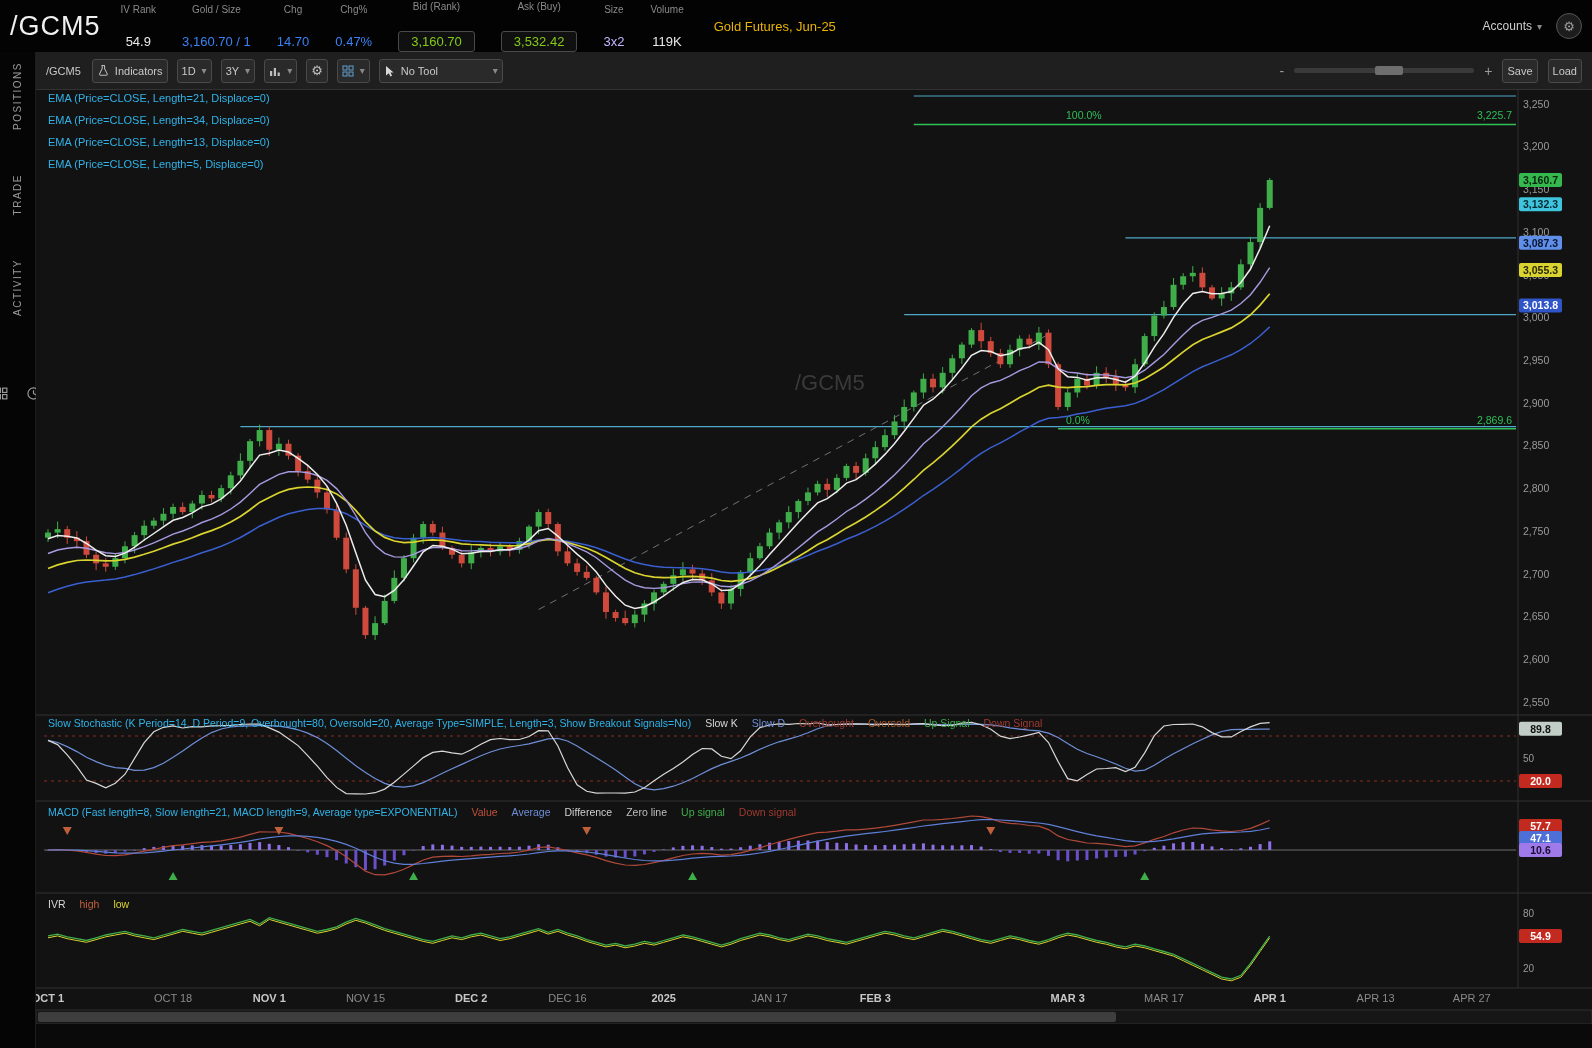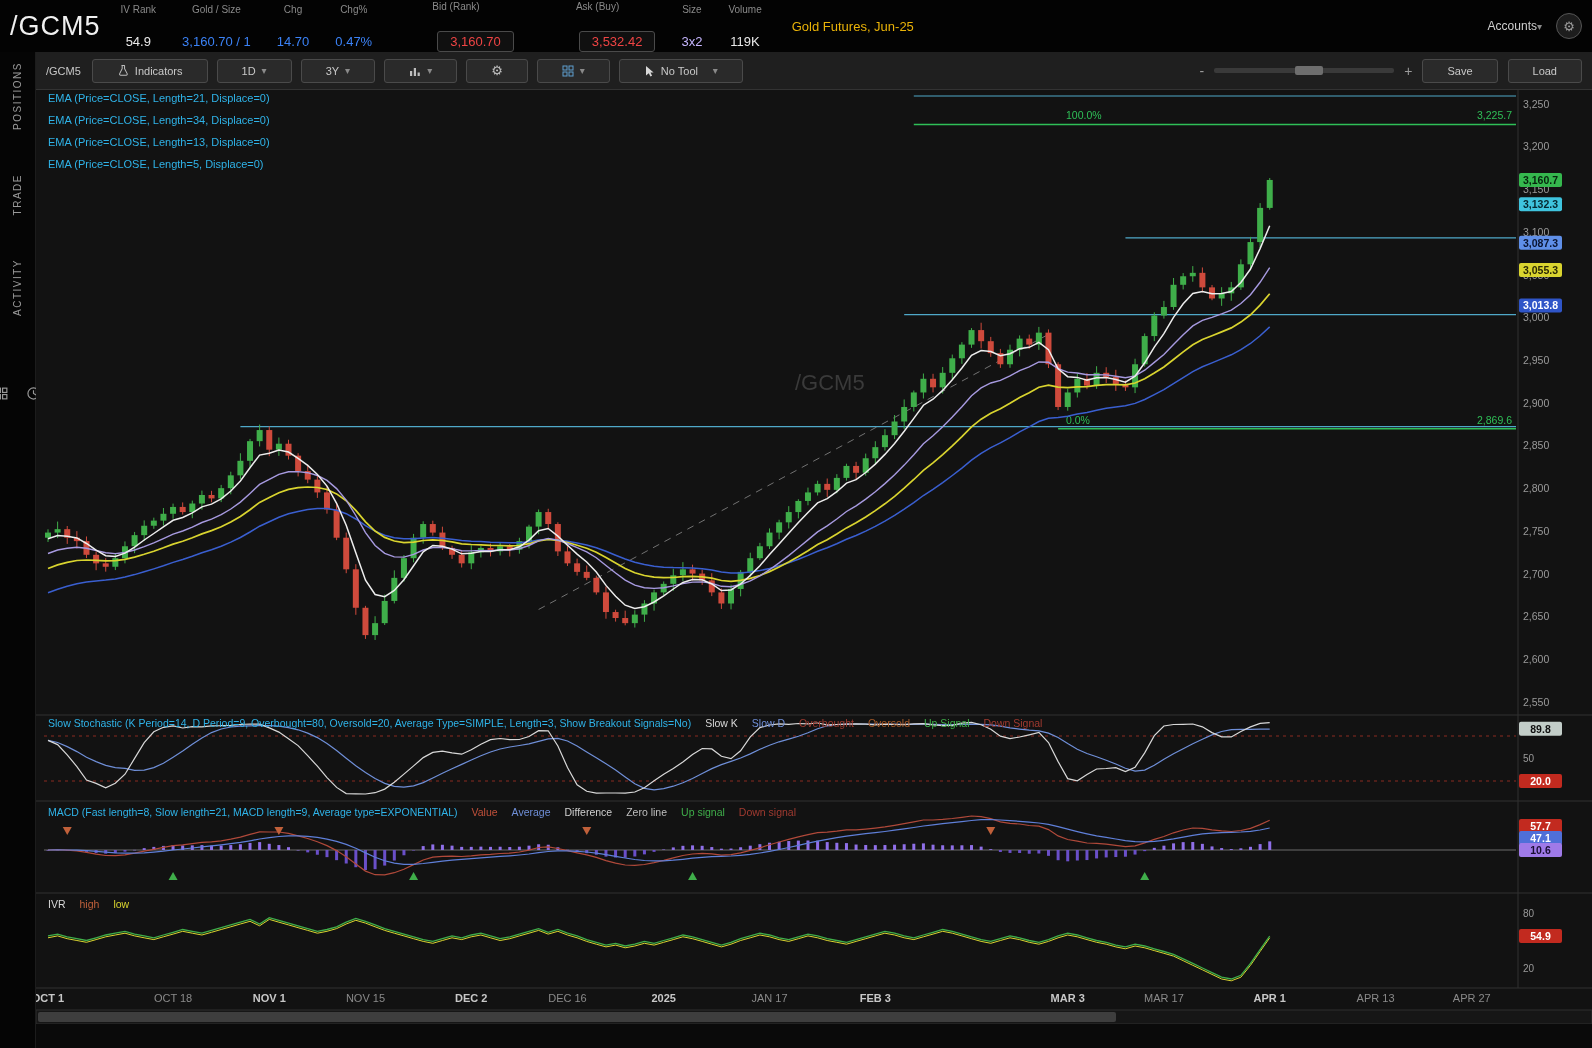--- a/index.html
+++ b/index.html
@@ -5,41 +5,41 @@
   html,body{margin:0;padding:0;background:#000;font-family:"Liberation Sans",sans-serif;}
   #app{width:1592px;height:1048px;background:#000;overflow:hidden;position:relative;}
   
   .header{height:52px;display:flex;align-items:center;padding:0 10px;background:#030303;}
   .hsymbol{font-size:27px;color:#f0f0f0;margin-right:20px;letter-spacing:1px;}
   .hfield{margin-right:26px;text-align:center;}
   .hlabel{font-size:10px;color:#8a8a8a;margin-bottom:19px;white-space:nowrap;}
   .hval{font-size:13px;color:#e8e8e8;white-space:nowrap;}
   .c-green{color:#3b82f6;}
   .c-gray{color:#c4b5fd;}
-  .hbox{border:1px solid #4a4a4a;background:#101010;border-radius:3px;padding:2px 12px;color:#ef4444;margin-left:39px;}
+  .hbox{border:1px solid #4a4a4a;background:#101010;border-radius:3px;padding:2px 12px;color:#84cc16;}
   .hdesc{font-size:13px;color:#eab308;margin-left:4px;white-space:nowrap;}
   .hspacer{flex:1;}
-  .accounts{font-size:12px;color:#cfcfcf;display:flex;align-items:center;margin-right:14px;cursor:default;}
+  .accounts{font-size:12px;color:#cfcfcf;display:flex;align-items:center;gap:5px;margin-right:14px;cursor:default;}
   .chev{color:#8a8a8a;font-size:10px;}
   .setup-circle{width:24px;height:24px;border-radius:50%;background:#1d1d1d;border:1px solid #555;color:#9a9a9a;
     display:flex;align-items:center;justify-content:center;font-size:13px;}
   
   .main{display:flex;height:996px;}
   .sidebar{width:36px;background:#050505;display:flex;flex-direction:column;align-items:center;padding-top:10px;box-sizing:border-box;border-right:1px solid #1c1c1c;}
   .stab{writing-mode:vertical-rl;transform:rotate(180deg);color:#9a9a9a;font-size:10px;letter-spacing:1.5px;margin-bottom:44px;cursor:default;}
   .sicons{margin-top:24px;display:flex;flex-direction:row;gap:13px;align-items:center;}
   .sicon{width:19px;height:19px;display:flex;align-items:center;justify-content:center;}
   .sicon svg{width:15px;height:15px;stroke:#9a9a9a;fill:none;stroke-width:1.1;}
   .sicon text{fill:#9a9a9a;stroke:none;font-size:8px;font-family:"Liberation Sans",sans-serif;}
   .sicon.active{background:#e6e6e6;border-radius:2px;}
   .content{flex:1;display:flex;flex-direction:column;}
   
   .toolbar{height:38px;background:#1f1f1f;border-bottom:1px solid #333;display:flex;align-items:center;gap:9px;padding:0 10px;box-sizing:border-box;}
   .tb-symbol{color:#c8c8c8;font-size:11px;margin-right:2px;}
-  .tbtn{display:flex;align-items:center;gap:6px;background:#2a2a2a;border:1px solid #4a4a4a;border-radius:3px;height:24px;padding:0 24px;color:#c8c8c8;font-size:11px;box-sizing:border-box;cursor:default;white-space:nowrap;}
+  .tbtn{display:flex;align-items:center;gap:6px;background:#2a2a2a;border:1px solid #4a4a4a;border-radius:3px;height:24px;padding:0 4px;color:#c8c8c8;font-size:11px;box-sizing:border-box;cursor:default;white-space:nowrap;}
   .tbtn svg{display:block;}
   .zoomwrap{margin-left:auto;display:flex;align-items:center;gap:10px;}
   .zbtn{color:#9a9a9a;font-size:14px;cursor:default;}
   .ztrack{width:180px;height:5px;background:#3a3a3a;border-radius:2px;position:relative;}
   .zhandle{position:absolute;left:45%;top:-2px;width:28px;height:9px;background:#6e6e6e;border-radius:2px;}
   #chart-svg{display:block;background:#121212;}
 </style>
 </head>
 <body>
 

